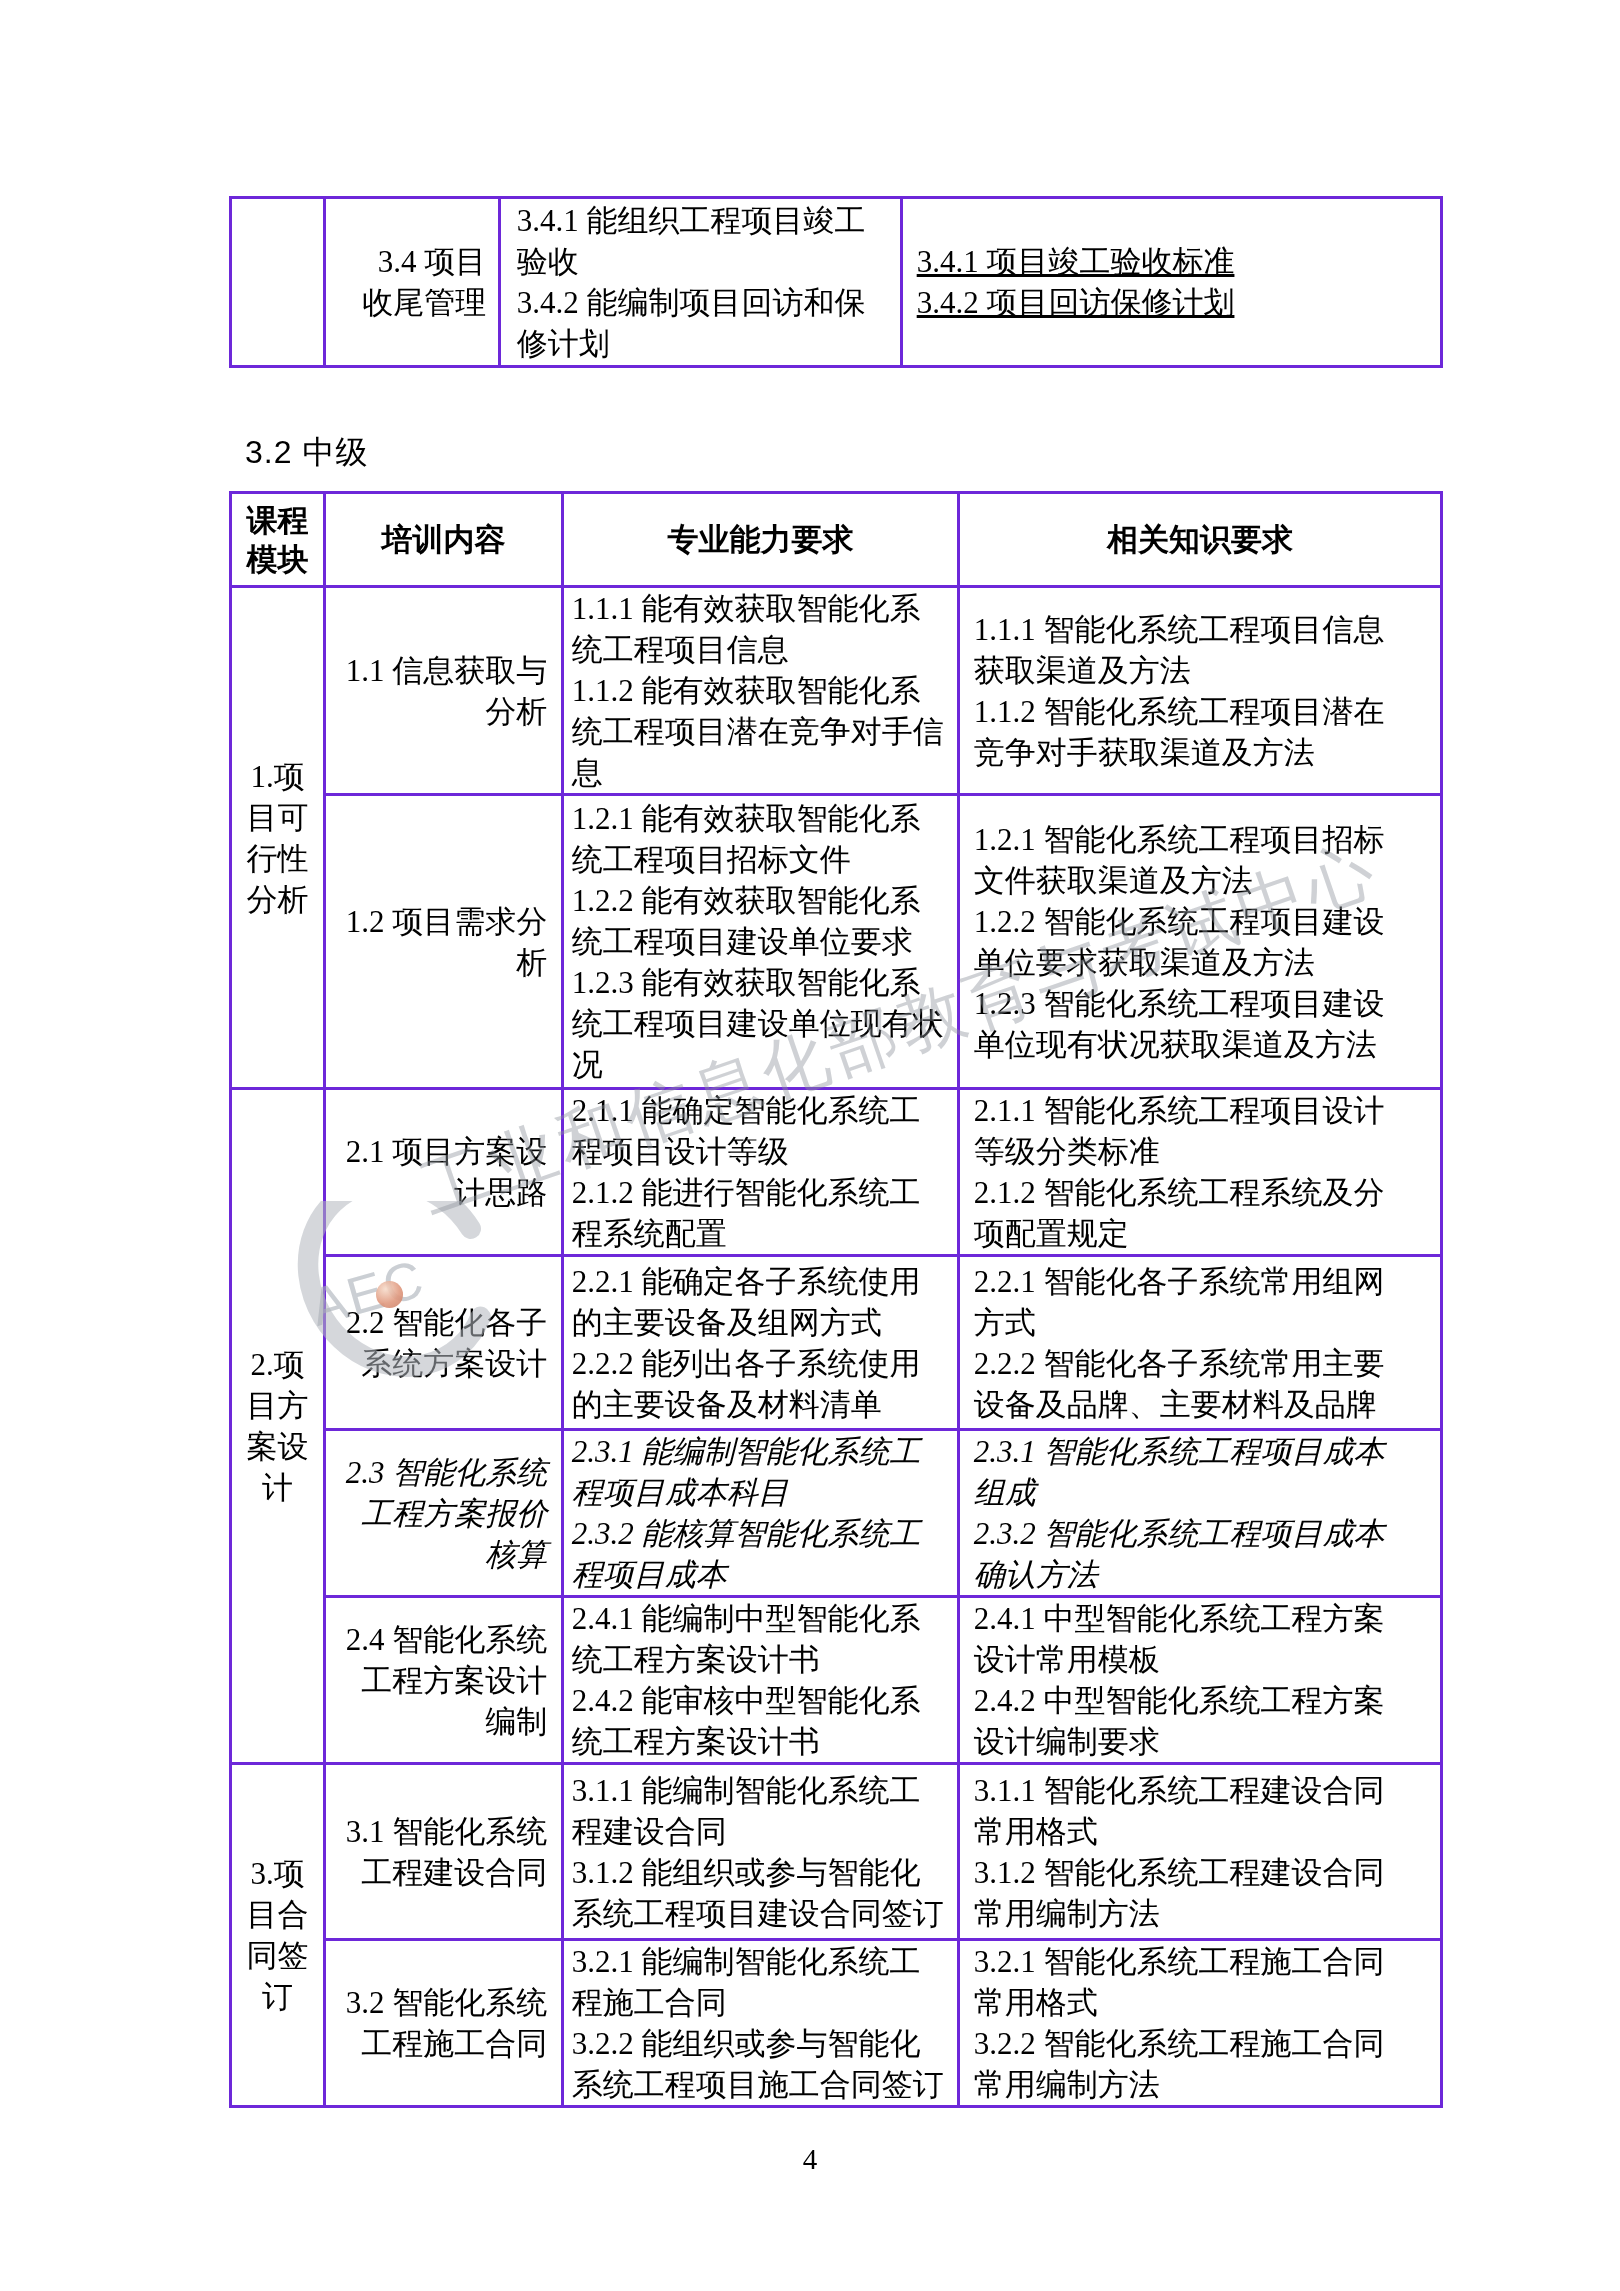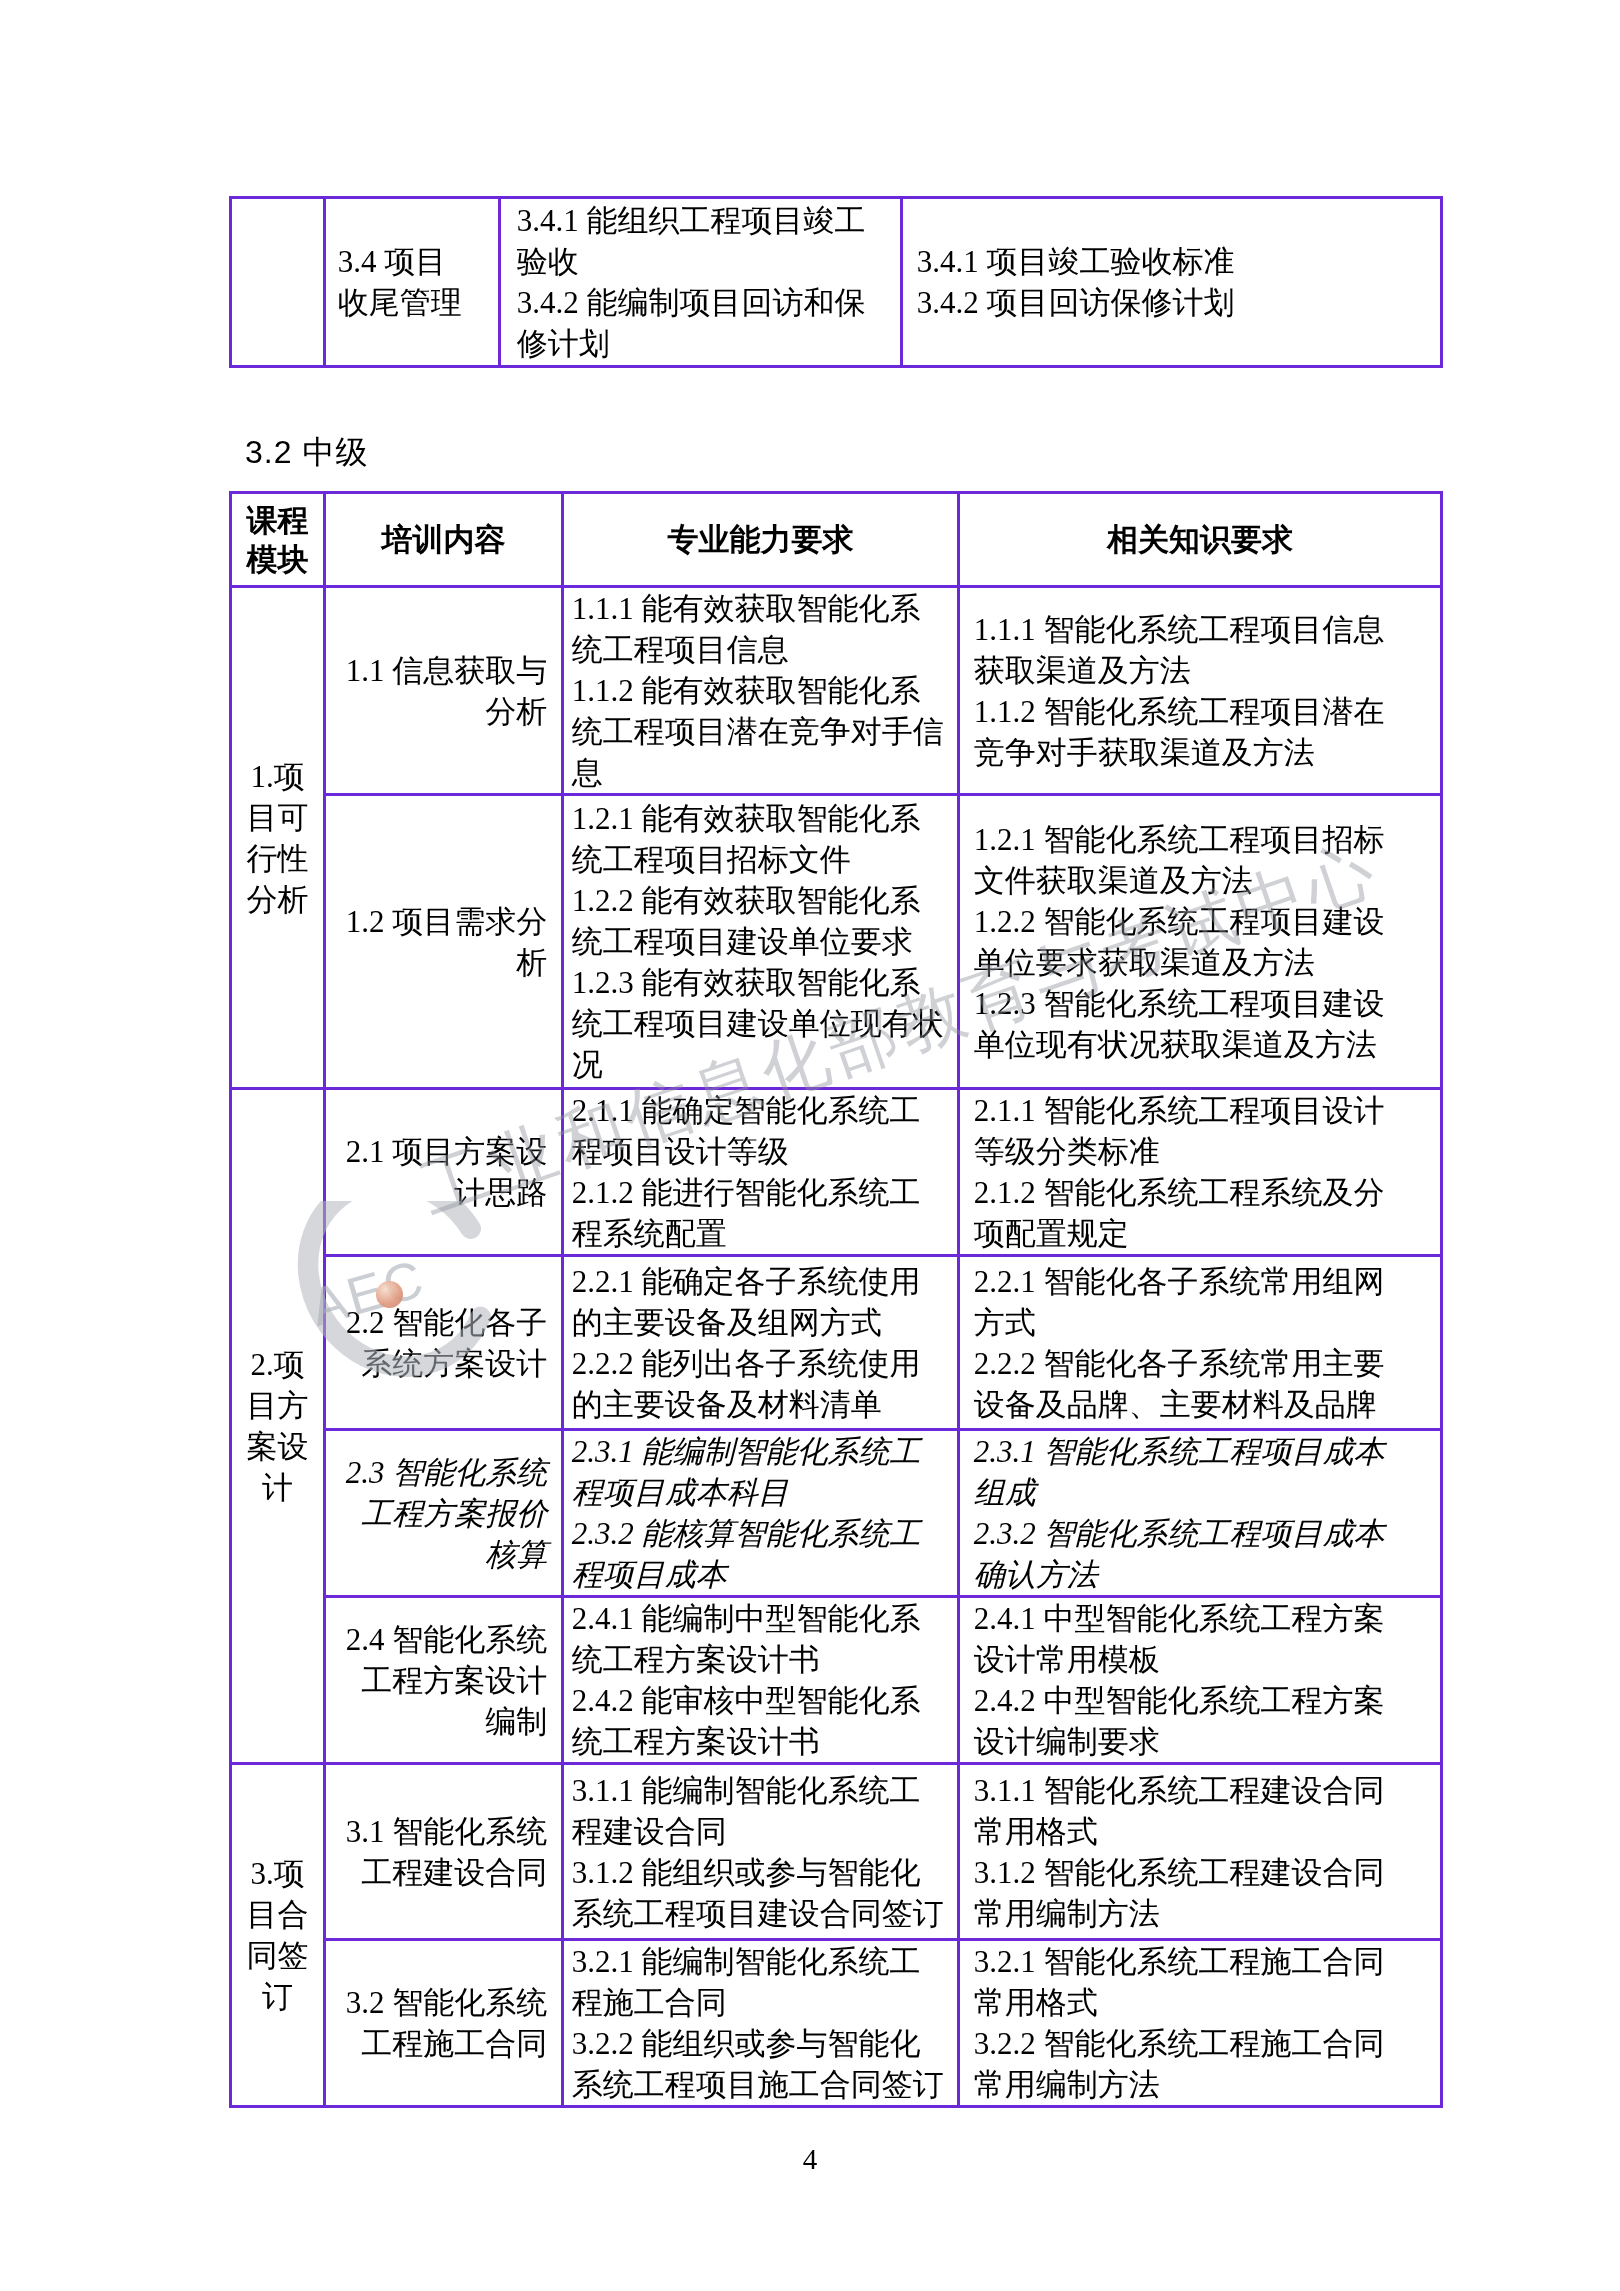--- a/index.html
+++ b/index.html
@@ -6,23 +6,23 @@
   #page{position:relative;width:1620px;height:2292px;background:#ffffff;overflow:hidden;
         font-family:"Liberation Serif","DejaVu Serif",serif;color:#000;}
   table.grid{border-collapse:collapse;table-layout:fixed;position:absolute;background:transparent;}
   table.grid td,table.grid th{border:3px solid #6d28d9;font-size:31px;line-height:41px;
         vertical-align:middle;font-weight:normal;overflow:hidden;}
   table.grid{border:2.9px solid #0a0a0a;}
   .pre{white-space:pre-line;}
   
   #toptable{left:229px;top:196px;width:1211px;}
   #toptable tr{height:169px;}
-  #toptable .c2{padding:0 11.8px;text-align:left;}
+  #toptable .c2{padding:0 11.8px;text-align:right;}
   #toptable .c3{padding:0 23.5px 0 15.7px;text-align:left;}
-  #toptable .c4{padding:0 13.7px;text-align:left;}
+  #toptable .c4{padding:0 13.7px;text-align:left;text-decoration:underline;}
   
   #heading{position:absolute;left:245px;top:431px;font-family:"Liberation Sans","DejaVu Sans",sans-serif;
         font-weight:normal;font-size:32px;letter-spacing:1px;}
   
   #maintable{left:229px;top:491px;width:1211px;}
   #maintable th{font-weight:bold;text-align:center;line-height:39px;}
   .hrow{height:94px;}
   .mod{ text-align:center;line-height:41px;}
   .c2{padding:0 13.7px;text-align:right;}
   .c3{padding:0 5.9px 0 7.8px;text-align:left;}

